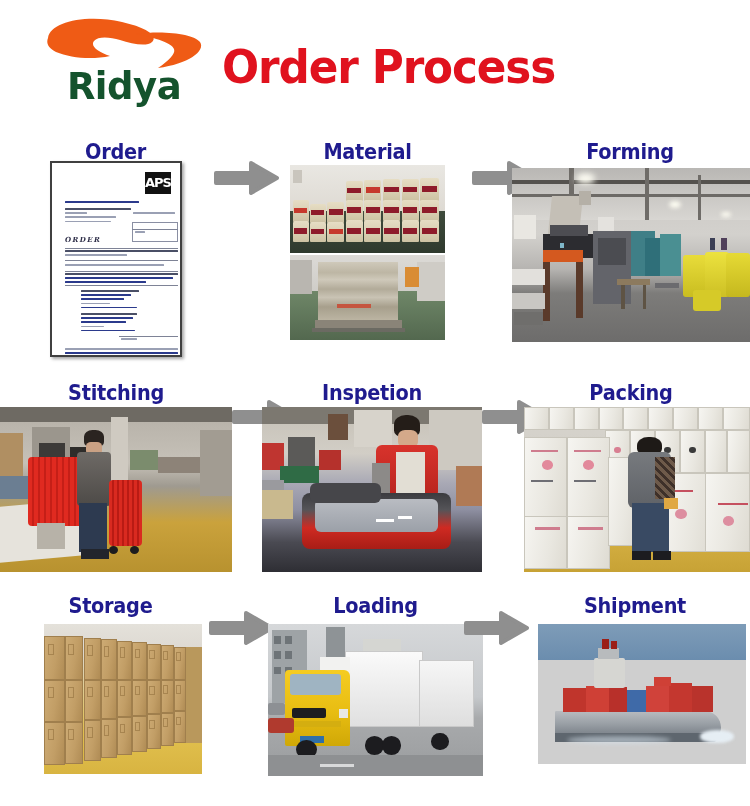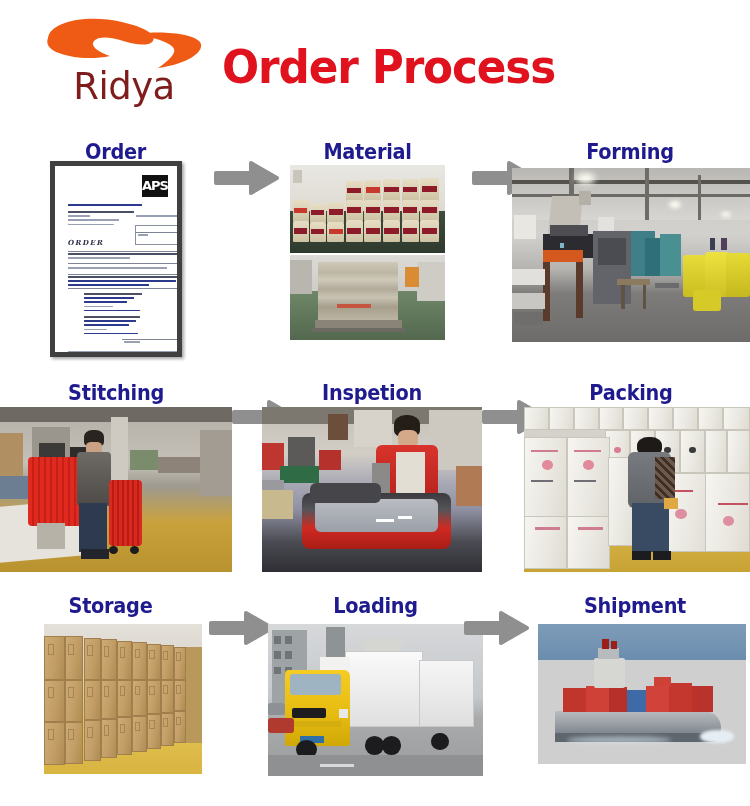--- a/index.html
+++ b/index.html
@@ -20,24 +20,24 @@
 
   .logo-wrap {
     position: absolute; left: 34px; top: 16px;
     width: 180px; height: 100px;
   }
   .logo-mark { position: absolute; left: 6px; top: 0px; width: 168px; height: 58px; }
   .logo-text {
     position: absolute; left: 0px; top: 52px; width: 180px;
     text-align: center;
     font-family: "DejaVu Sans", sans-serif;
-    font-weight: normal;
+    font-weight: bold;
     font-size: 37px;
     letter-spacing: -0.5px;
-    color: #7f1d1d;
+    color: #14532d;
     line-height: 1;
   }
 
   .title {
     position: absolute; left: 222px; top: 41px;
     width: 300px; height: 56px;
     font-family: "DejaVu Sans", sans-serif;
     font-weight: bold;
     font-size: 47px;
     line-height: 52px;
@@ -72,21 +72,21 @@
   
   .photo {
     position: absolute;
     overflow: hidden;
     background: #cfcfcf;
   }
 
   
   .doc {
     background: #ffffff;
-    border: 5px solid #404040;
+    border: 2px solid #404040;
     box-shadow: 2px 2px 3px rgba(0,0,0,.35);
     position: absolute;
     overflow: hidden;
   }
   .doc-inner { position: absolute; inset: 5px 5px 5px 7px; }
   .doc-aps {
     position: absolute; right: 4px; top: 4px;
     width: 26px; height: 22px; background: #111;
     color: #fff; font-family: "DejaVu Sans", sans-serif;
     font-weight: bold; font-size: 13px; line-height: 22px;

